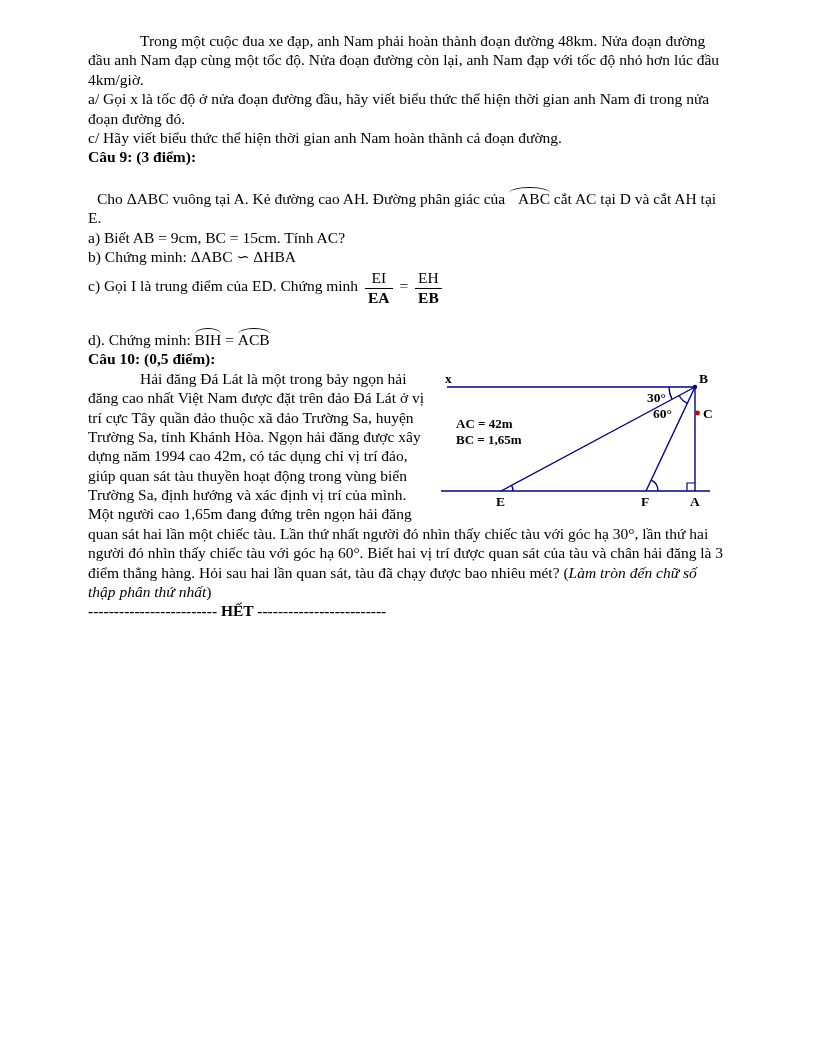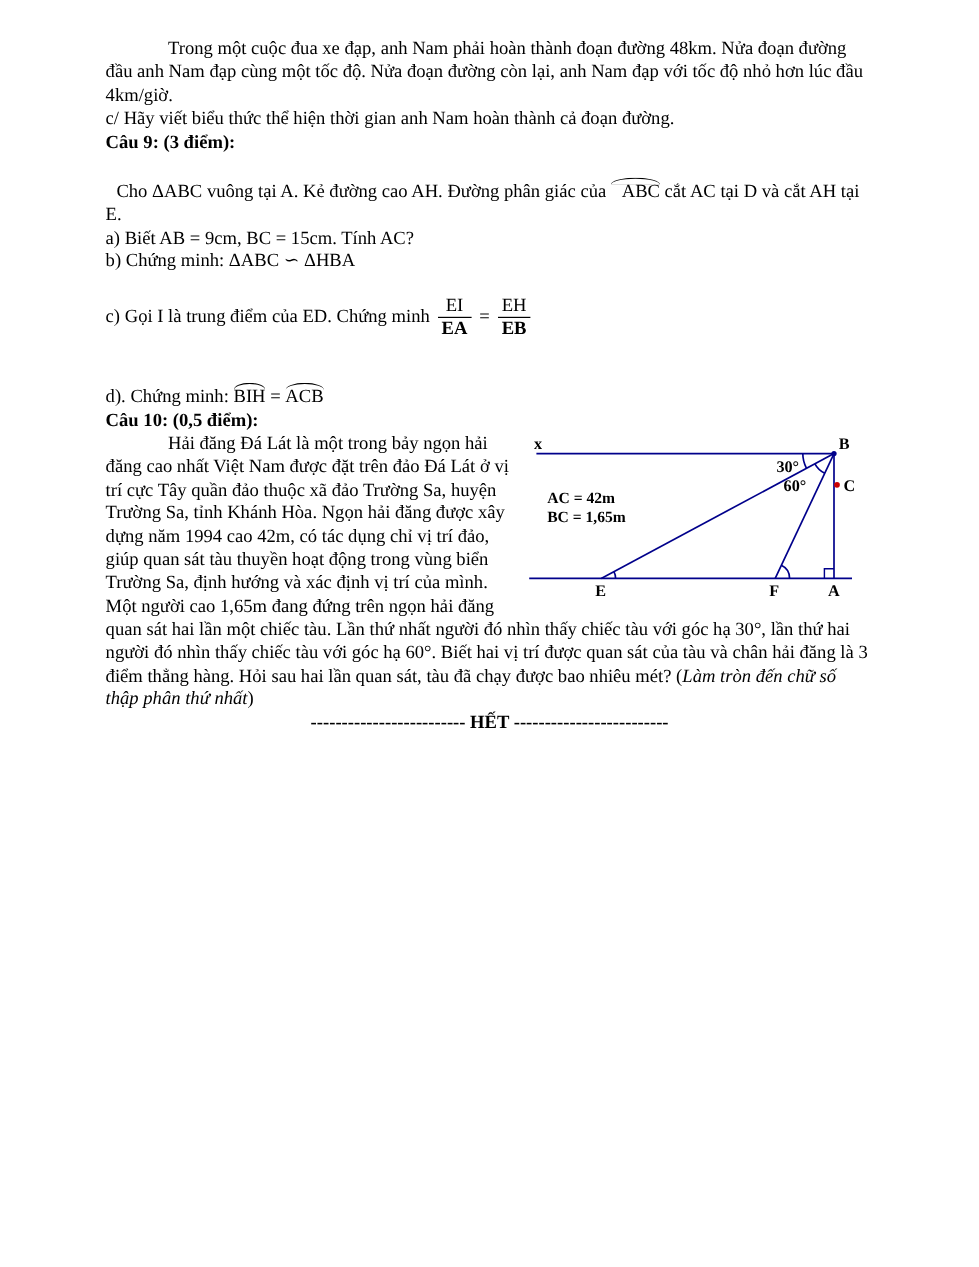--- a/index.html
+++ b/index.html
@@ -18,21 +18,21 @@
   .indent-sm { text-indent: 9px; }
   .bold { font-weight: 700; }
   .italic { font-style: italic; }
 
   
   .frac {
     display: inline-block;
     vertical-align: middle;
     text-align: center;
     line-height: 1.05;
-    margin: 15px 3px;
+    margin: 0 3px;
   }
   .frac .num { display: block; border-bottom: 1.3px solid #000; padding: 0 3px 1px 3px; }
   .frac .den { display: block; padding: 1px 3px 0 3px; font-weight: bold; }
   .frac-line { padding: 4px 0 2px 0; }
 
   
   .arc { position: relative; display: inline-block; line-height: 1.2; margin-top: 23px; }
   .arc::before {
     content: "";
     position: absolute;
@@ -42,28 +42,29 @@
     border-radius: 50% 50% 0 0 / 100% 100% 0 0;
   }
 
   .cau10-body::after { content: ""; display: block; clear: both; }
   .figure-float {
     float: right;
     width: 295px;
     height: 146px;
     margin: 2px 0 2px 6px;
   }
-  .footer { text-align: center; font-weight: 700; margin-top: 1px; }
+  .footer { text-align: left; font-weight: 700; margin-top: 1px; }
 </style>
 </head>
 <body>
 
 <div class="page">
 
   <p class="para indent-lg">Trong một cuộc đua xe đạp, anh Nam phải hoàn thành đoạn đường 48km. Nửa đoạn đường đầu anh Nam đạp cùng một tốc độ. Nửa đoạn đường còn lại, anh Nam đạp với tốc độ nhỏ hơn lúc đầu 4km/giờ.</p>
+  <p class="para">a/ Gọi x là tốc độ ở nửa đoạn đường đầu, hãy viết biểu thức thể hiện thời gian anh Nam đi trong nửa đoạn đường đó.</p>
   <p class="para">c/ Hãy viết biểu thức thể hiện thời gian anh Nam hoàn thành cả đoạn đường.</p>
 
   <p class="para bold">Câu 9: (3 điểm):</p>
   <p class="para indent-sm">
     <span>Cho ΔABC vuông tại A. Kẻ đường cao AH. Đường phân giác của</span>
     <span class="arc">ABC</span>
     <span>cắt AC tại D và cắt AH tại E.</span>
   </p>
   <p class="para">a) Biết AB = 9cm, BC = 15cm. Tính AC?</p>
   <p class="para">b) Chứng minh: ΔABC ∽ ΔHBA</p>

